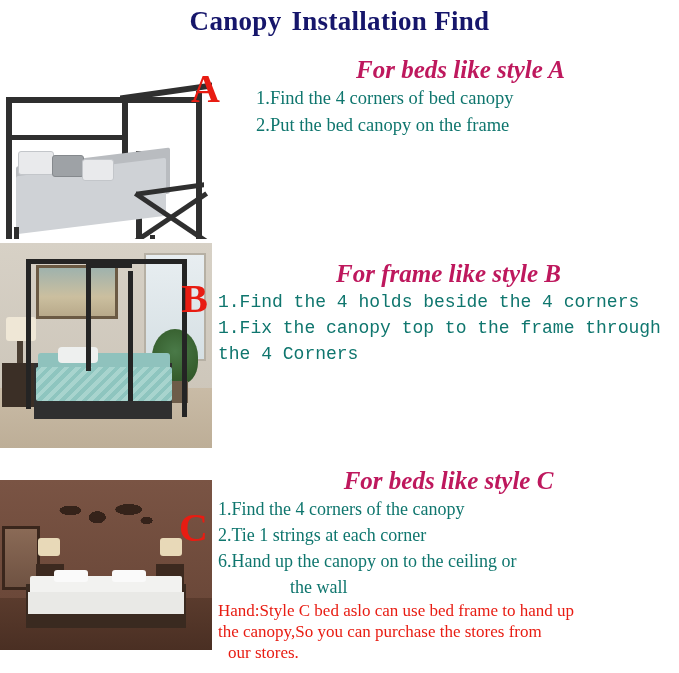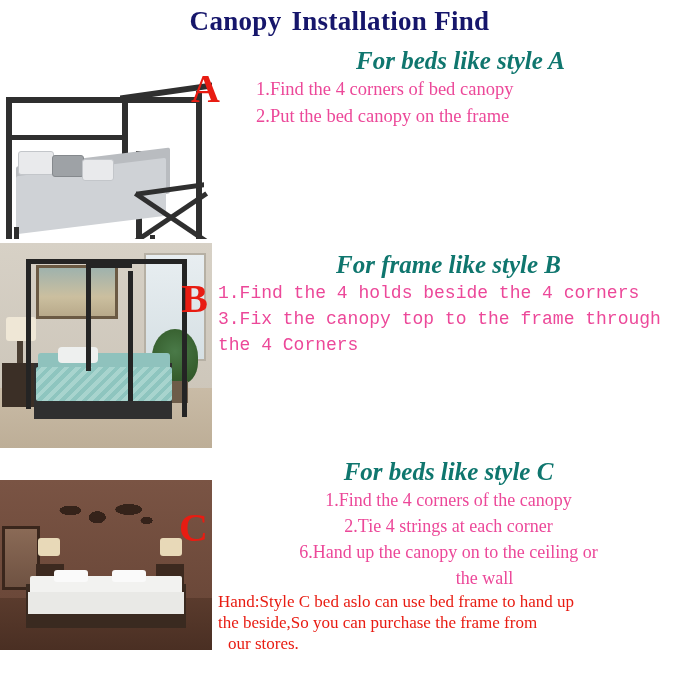--- a/index.html
+++ b/index.html
@@ -47,39 +47,39 @@
     position: relative;
     flex: 0 0 auto;
     overflow: hidden;
   }
   .text-col {
     flex: 1 1 auto;
     padding-left: 6px;
     box-sizing: border-box;
   }
   .heading {
-    color: #0f766e;
+    color: #be185d;
     font-weight: bold;
     font-style: italic;
     font-size: 25px;
     font-family: "Liberation Serif", serif;
     text-align: center;
     line-height: 1.1;
-    margin: 8px 0 4px 0;
+    margin: 17px 0 4px 0;
     white-space: nowrap;
   }
   .step {
     font-size: 18.5px;
     font-family: "Liberation Serif", serif;
-    color: #ec4899;
+    color: #0f766e;
     line-height: 1.28;
     margin: 3px 0 3px 0;
   }
   .steps-b .step { font-size: 18px; font-family: Liberation Mono, monospace; }
-  .steps-c .step { font-size: 18px; margin-bottom: 2px; text-align: center; }
+  .steps-c .step { font-size: 18px; margin-bottom: 2px; }
   .tips {
     color: #e81c12;
     font-size: 17px;
     line-height: 1.22;
     font-family: "Liberation Serif", serif;
     margin-top: 2px;
   }
   .indent-left { padding-left: 14px; }
   .center-ind { padding-left: 72px; }
 
@@ -340,21 +340,21 @@
       <div class="bPostB" style="left:182px; top:16px; height:158px;"></div>
       <div class="bPostB" style="left:128px; top:28px; height:130px;"></div>
       <div class="bTopRail" style="left:86px; top:20px; width:46px;"></div>
       <div class="badge" style="right:4px; top:36px;">B</div>
     </div>
 
     <div class="text-col">
       <div class="heading">For frame like style B</div>
       <div class="steps-b">
         <div class="step">1.Find the 4 holds beside the 4 corners</div>
-        <div class="step">3.Fix the canopy top to the frame through</div>
+        <div class="step">1.Fix the canopy top to the frame through</div>
         <div class="step">the 4 Corners</div>
       </div>
     </div>
   </div>
 
   <div class="section" style="margin-top:2px;">
     <div style="position:relative; width:212px;">
       <div class="photo photoC" style="margin-top:30px;">
         <div class="cWall"></div>
         <div class="cFloor"></div>
@@ -370,25 +370,25 @@
         <div class="cPillow1"></div>
         <div class="cPillow2"></div>
       </div>
       <div class="badge" style="right:4px; top:58px;">C</div>
     </div>
 
     <div class="text-col">
       <div class="heading">For beds like style C</div>
       <div class="steps-c">
         <div class="step">1.Find the 4 corners of the canopy</div>
-        <div class="step">2.Tie 4 strings at each corner</div>
+        <div class="step">2.Tie 1 strings at each corner</div>
         <div class="step">6.Hand up the canopy on to the ceiling or</div>
         <div class="step center-ind">the wall</div>
       </div>
       <div class="tips">
         <div>Hand:Style C bed aslo can use bed frame to hand up</div>
-        <div>the beside,So you can purchase the frame from</div>
+        <div>the canopy,So you can purchase the stores from</div>
         <div style="padding-left:10px;">our stores.</div>
       </div>
     </div>
   </div>
 
 </div>
 
 </body></html>

